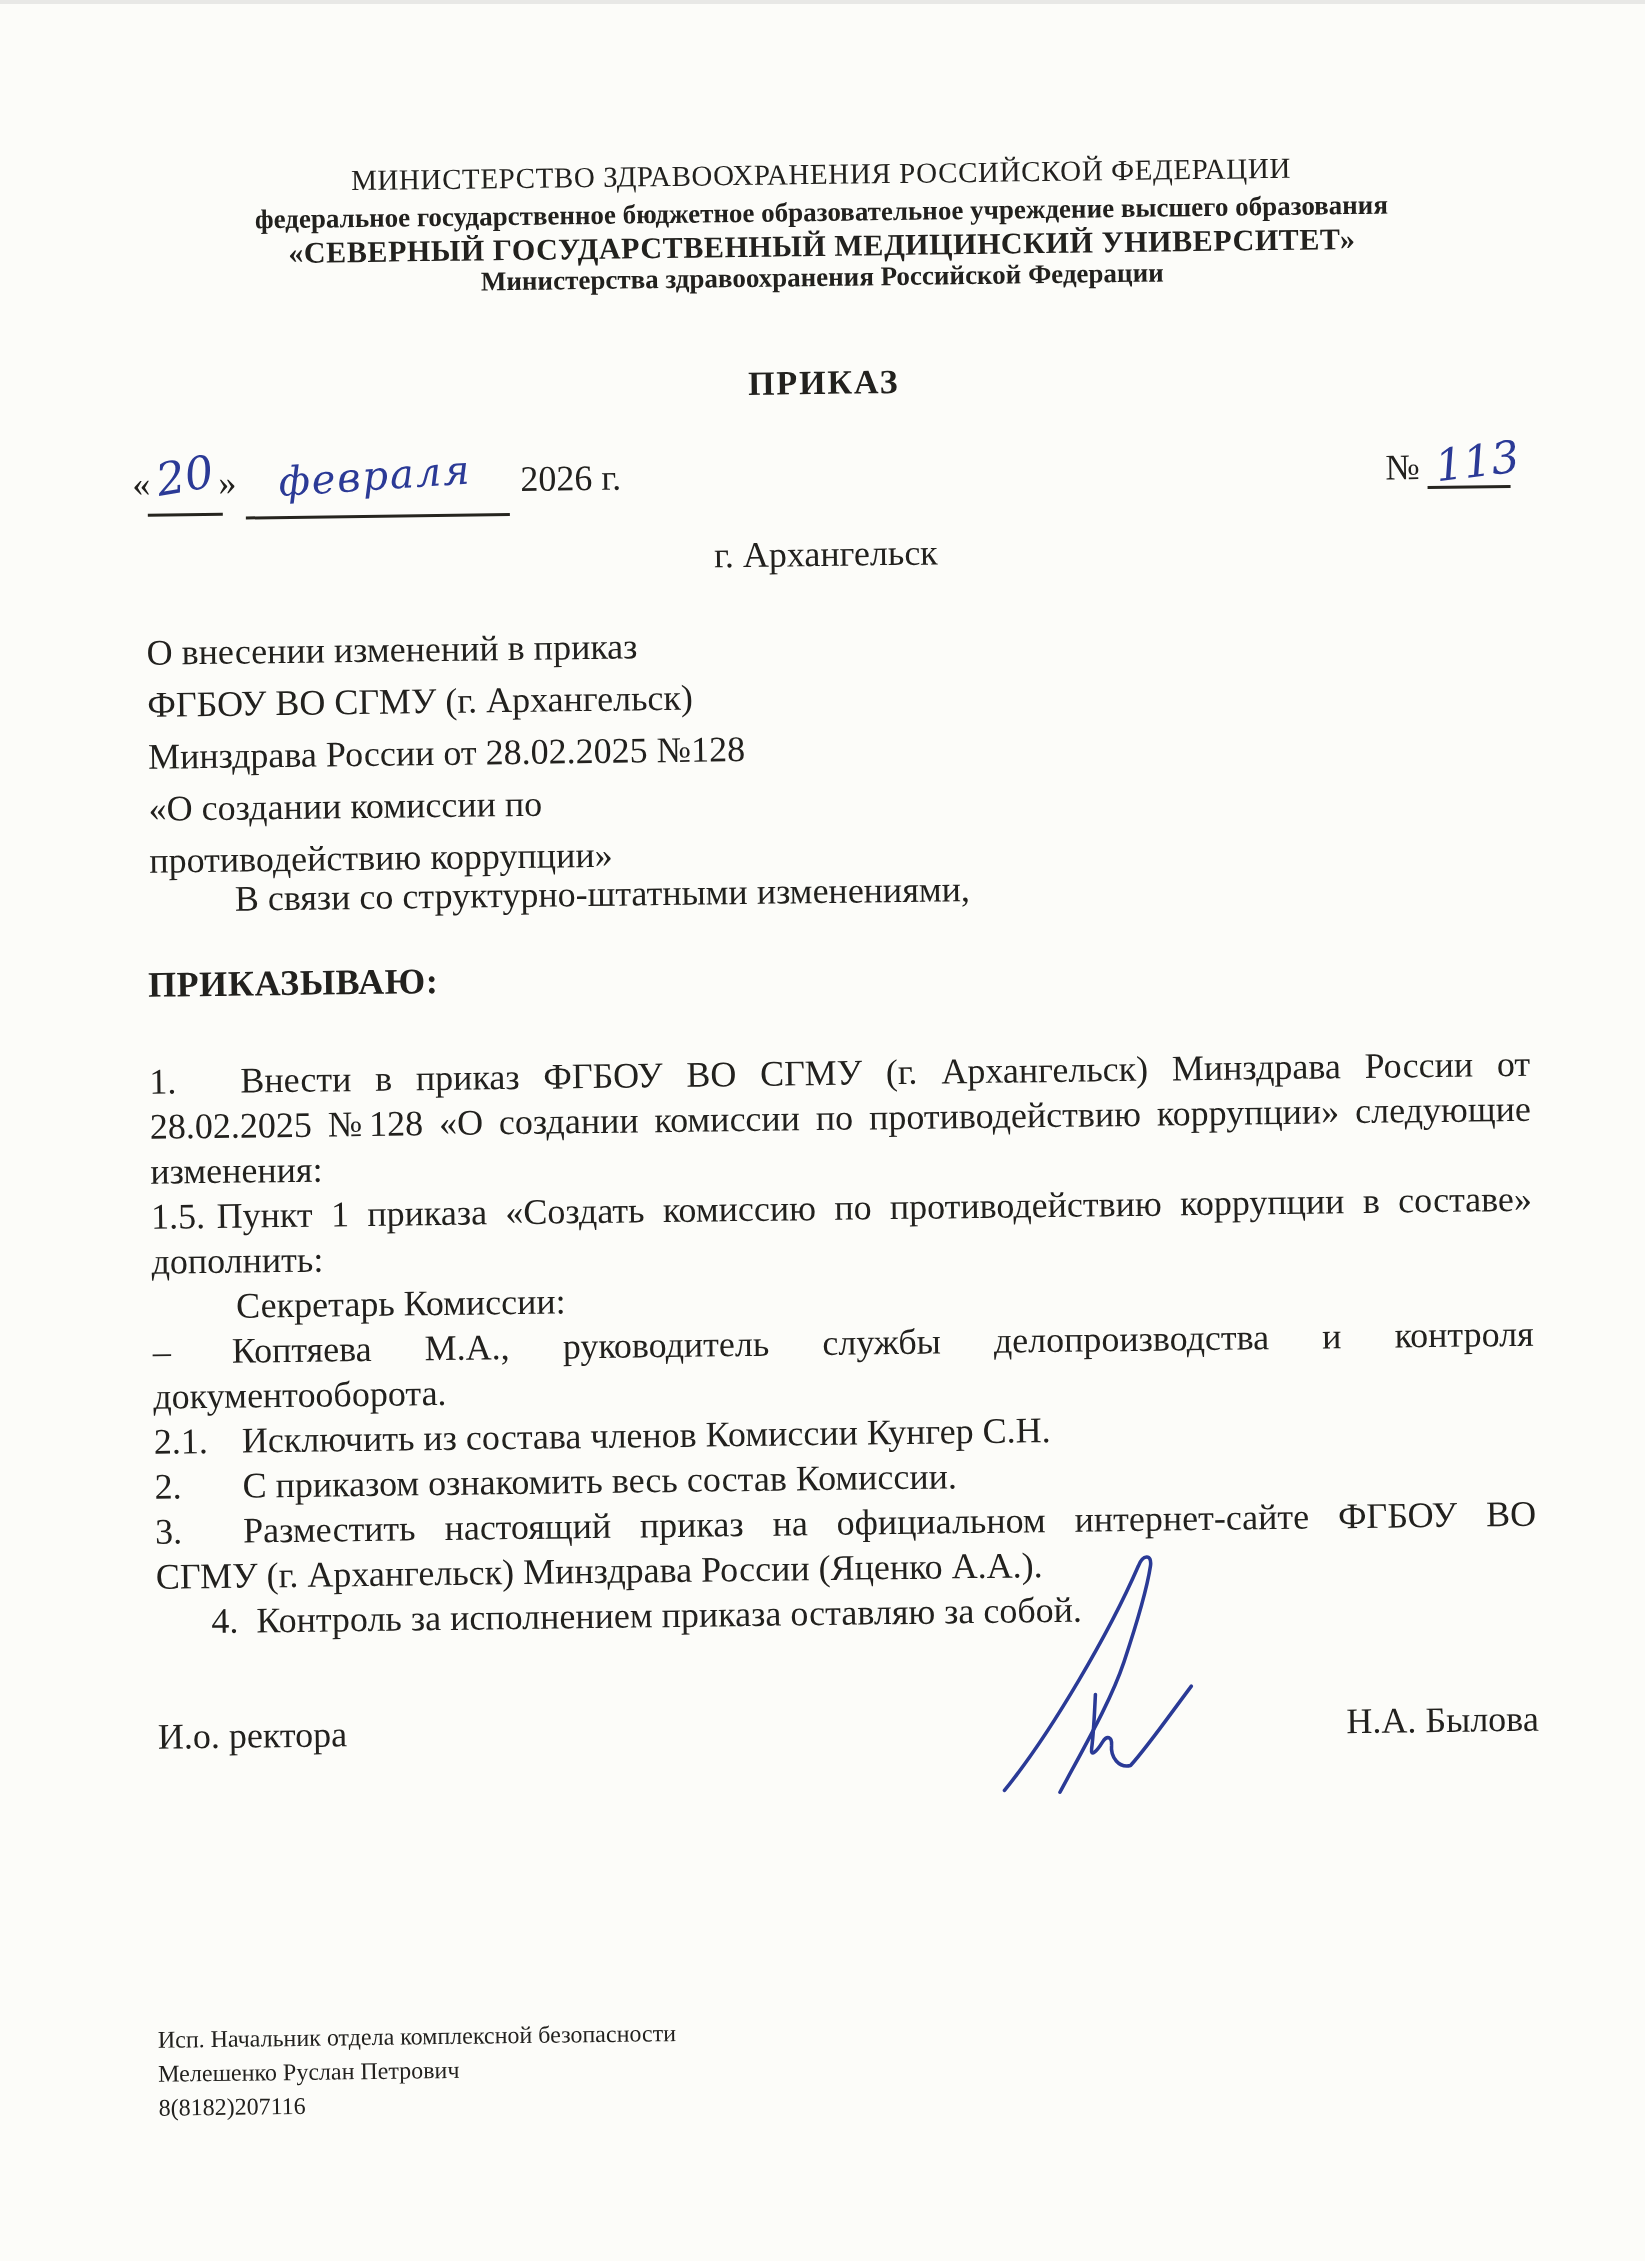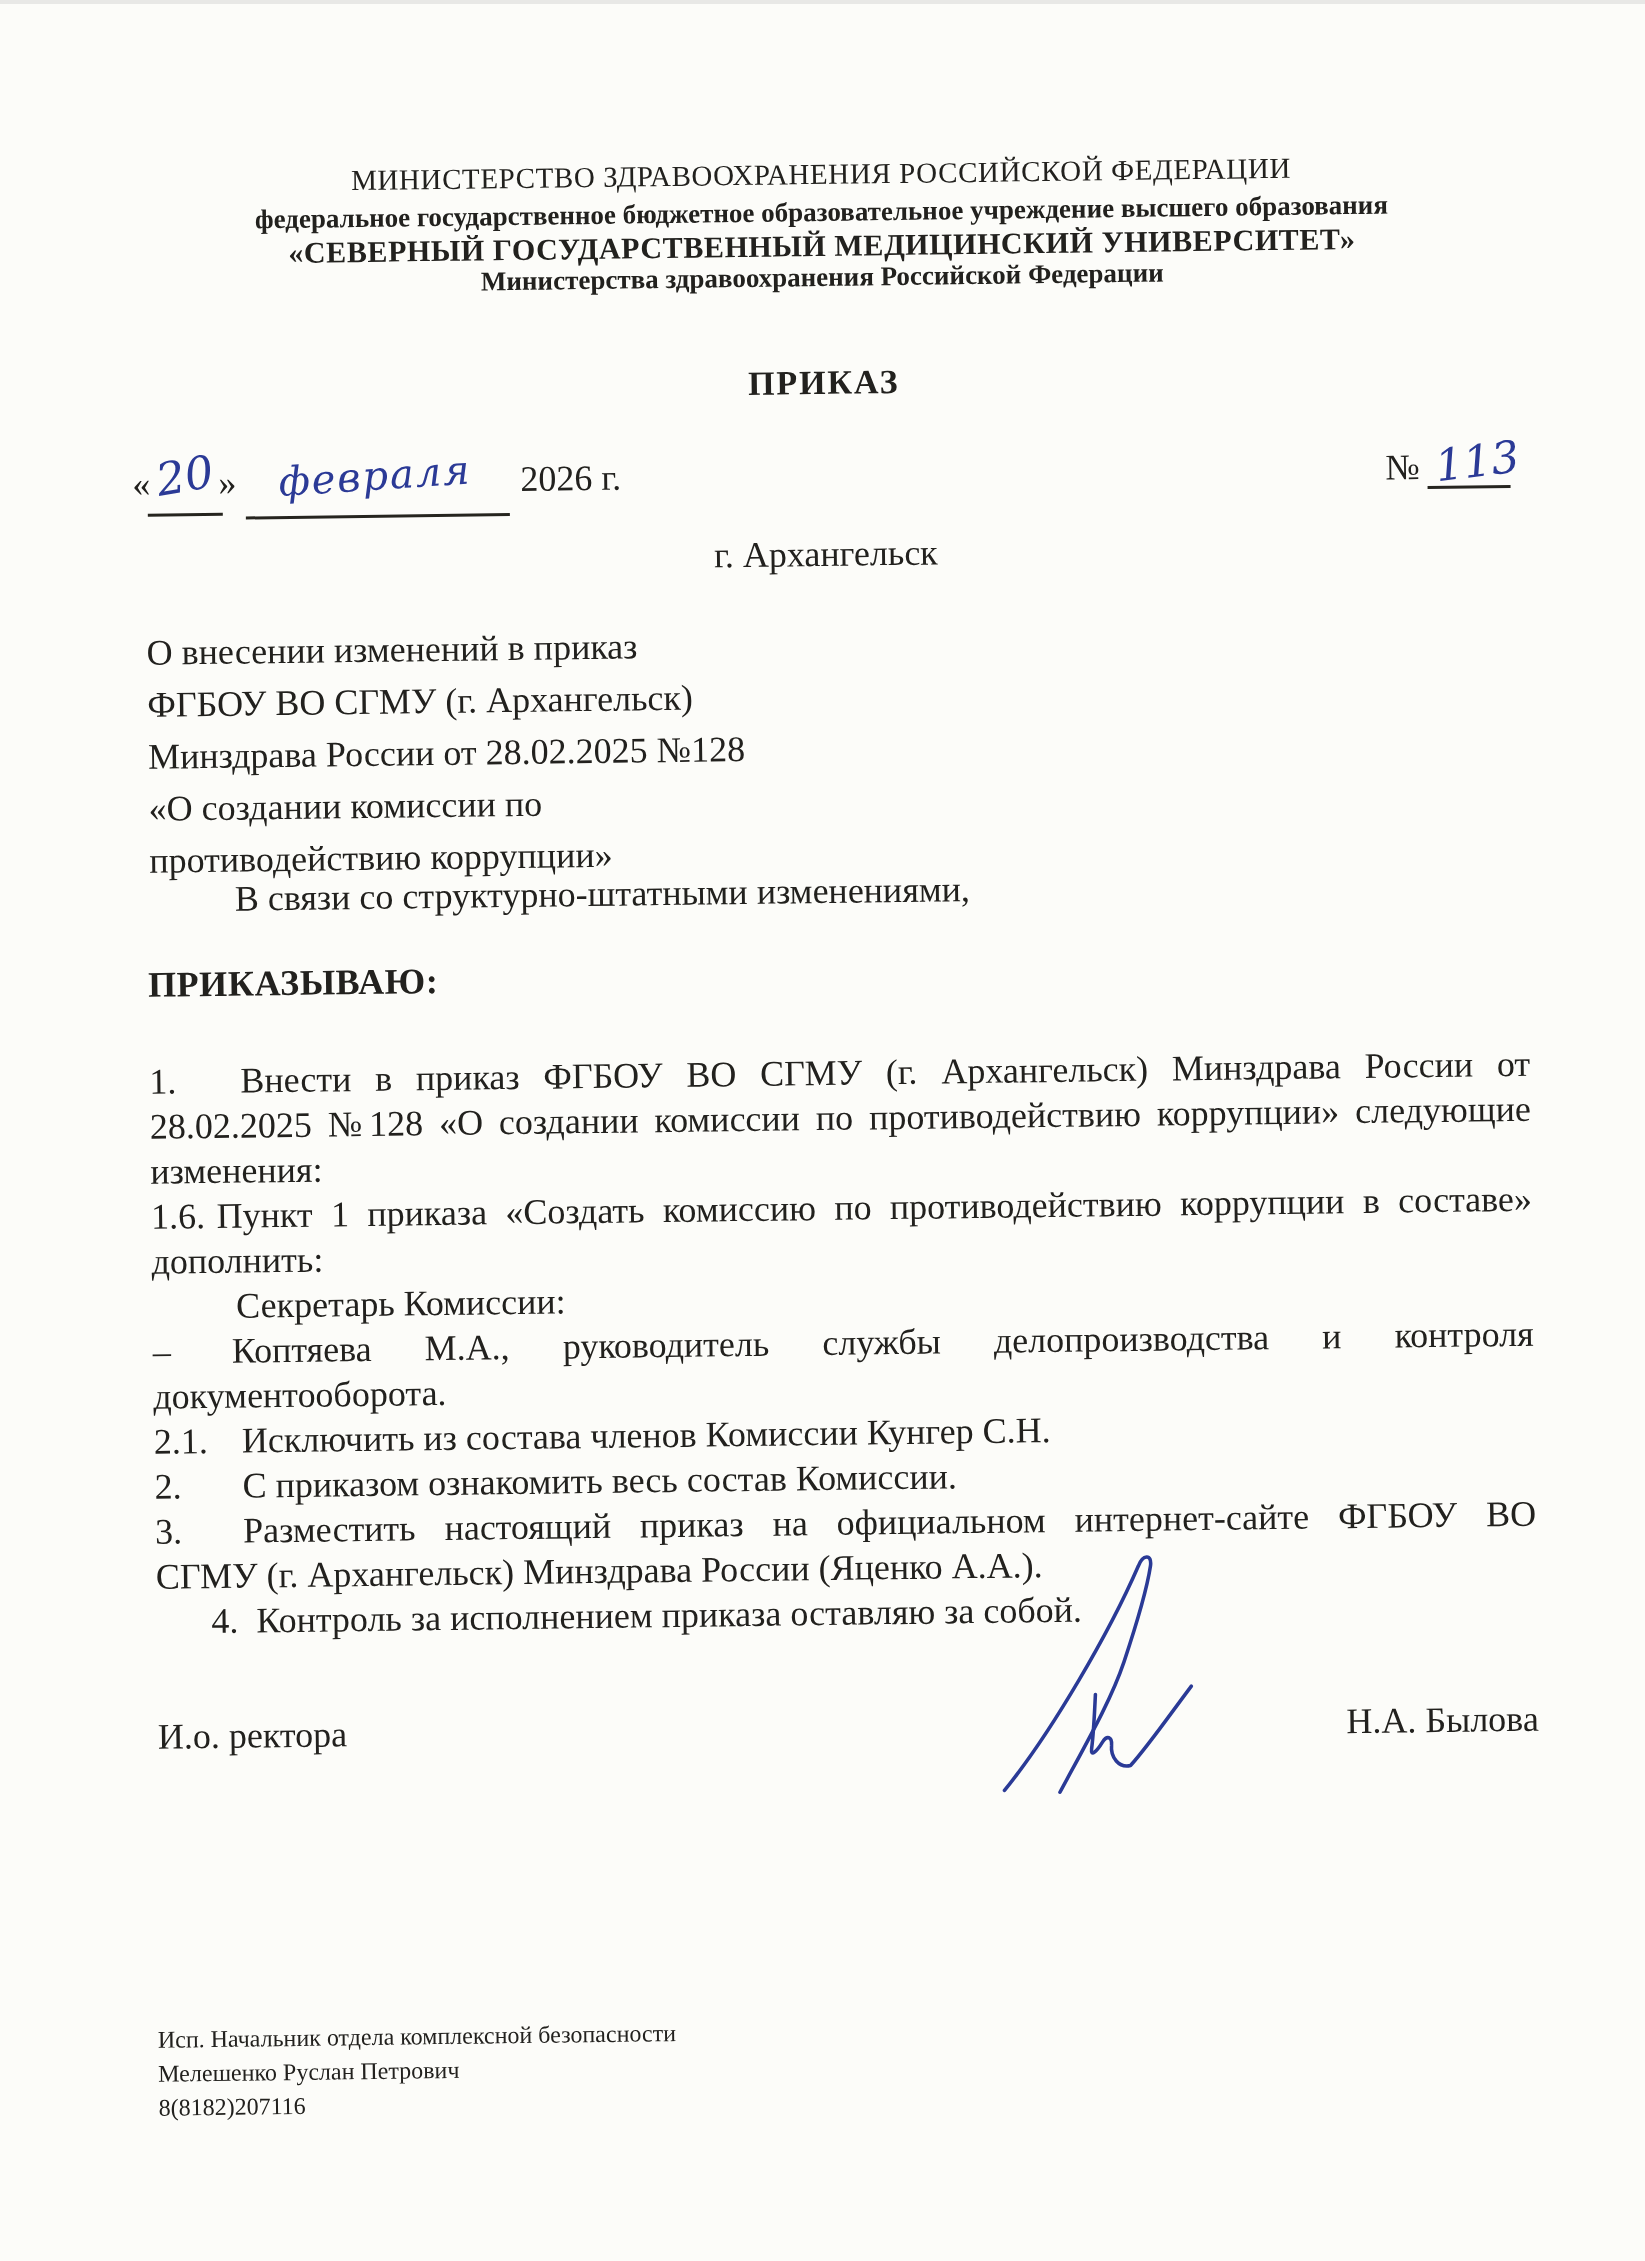--- a/index.html
+++ b/index.html
@@ -101,21 +101,21 @@
     </div>
 
     <div class="abs preamble">В связи со структурно-штатными изменениями,</div>
 
     <div class="abs orderword">ПРИКАЗЫВАЮ:</div>
 
     <div class="abs body">
       <div class="bl jl"><span class="num">1.</span><span class="gap g100"></span><span>Внести в приказ ФГБОУ ВО СГМУ (г. Архангельск) Минздрава России от</span></div>
       <div class="bl jl"><span>28.02.2025 №128 «О создании комиссии по противодействию коррупции» следующие</span></div>
       <div class="bl"><span>изменения:</span></div>
-      <div class="bl jl"><span class="num">1.6.</span><span class="gap g20"></span><span>Пункт 1 приказа «Создать комиссию по противодействию коррупции в составе»</span></div>
+      <div class="bl jl"><span class="num">1.5.</span><span class="gap g20"></span><span>Пункт 1 приказа «Создать комиссию по противодействию коррупции в составе»</span></div>
       <div class="bl"><span>дополнить:</span></div>
       <div class="bl i130"><span>Секретарь Комиссии:</span></div>
       <div class="bl jl"><span class="num">–</span><span class="gap g95"></span><span>Коптяева М.А., руководитель службы делопроизводства и контроля</span></div>
       <div class="bl"><span>документооборота.</span></div>
       <div class="bl"><span class="num">2.1.</span><span class="gap g52"></span><span>Исключить из состава членов Комиссии Кунгер С.Н.</span></div>
       <div class="bl"><span class="num">2.</span><span class="gap g95"></span><span>С приказом ознакомить весь состав Комиссии.</span></div>
       <div class="bl jl"><span class="num">3.</span><span class="gap g95"></span><span>Разместить настоящий приказ на официальном интернет-сайте ФГБОУ ВО</span></div>
       <div class="bl"><span>СГМУ (г. Архангельск) Минздрава России (Яценко А.А.).</span></div>
       <div class="bl i85"><span class="num">4.</span><span class="gap g28"></span><span>Контроль за исполнением приказа оставляю за собой.</span></div>
     </div>

